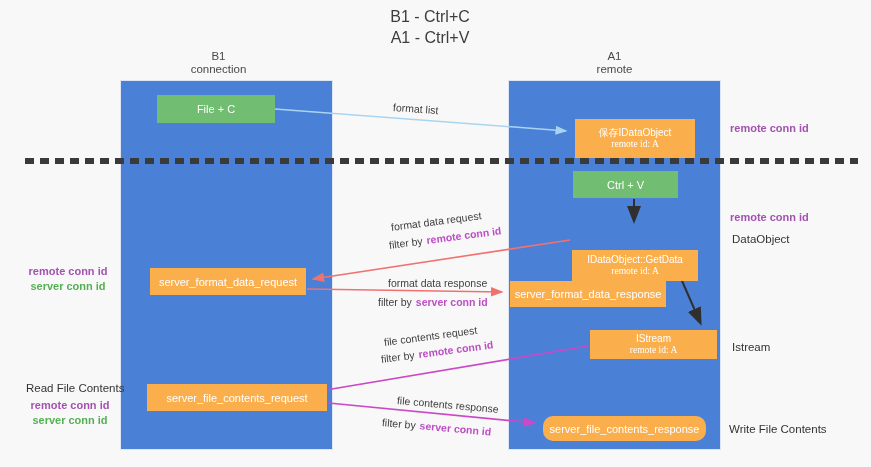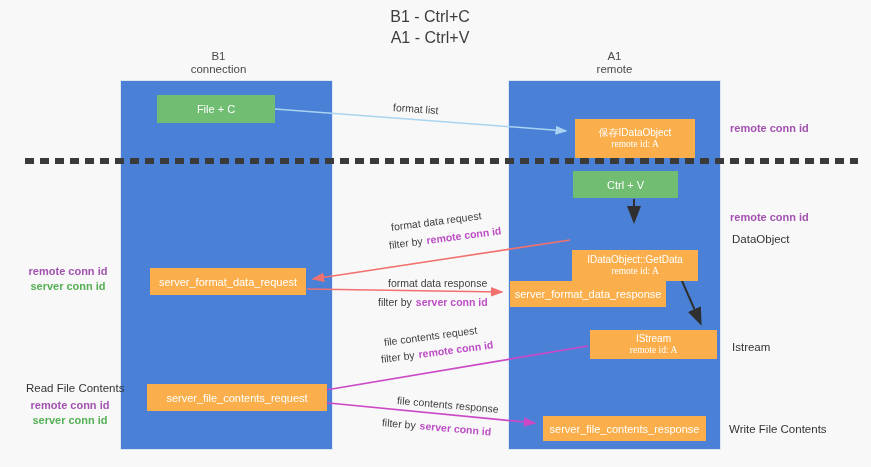--- a/index.html
+++ b/index.html
@@ -117,21 +117,21 @@
 
   <div class="abs node orange" style="left:590px;top:330px;width:127px;height:29px;">
     <div class="l1">IStream</div>
     <div class="l2">remote id: A</div>
   </div>
 
   <div class="abs node orange" style="left:147px;top:384px;width:180px;height:27px;">
     <div class="single">server_file_contents_request</div>
   </div>
 
-  <div class="abs node orange" style="left:543px;top:416px;width:163px;height:25px;">
+  <div class="abs node orange" style="left:543px;top:416px;width:163px;height:25px;border-radius:10px;">
     <div class="single">server_file_contents_response</div>
   </div>
 
   <div class="abs elabel rot-p4" style="left:393px;top:101px;">format list</div>
 
   <div class="abs elabel rot-n7" style="left:391px;top:221px;">format data request</div>
   <div class="abs elabel rot-n7" style="left:389px;top:239px;">
     <span>filter by</span><span class="key">remote conn id</span>
   </div>
 

